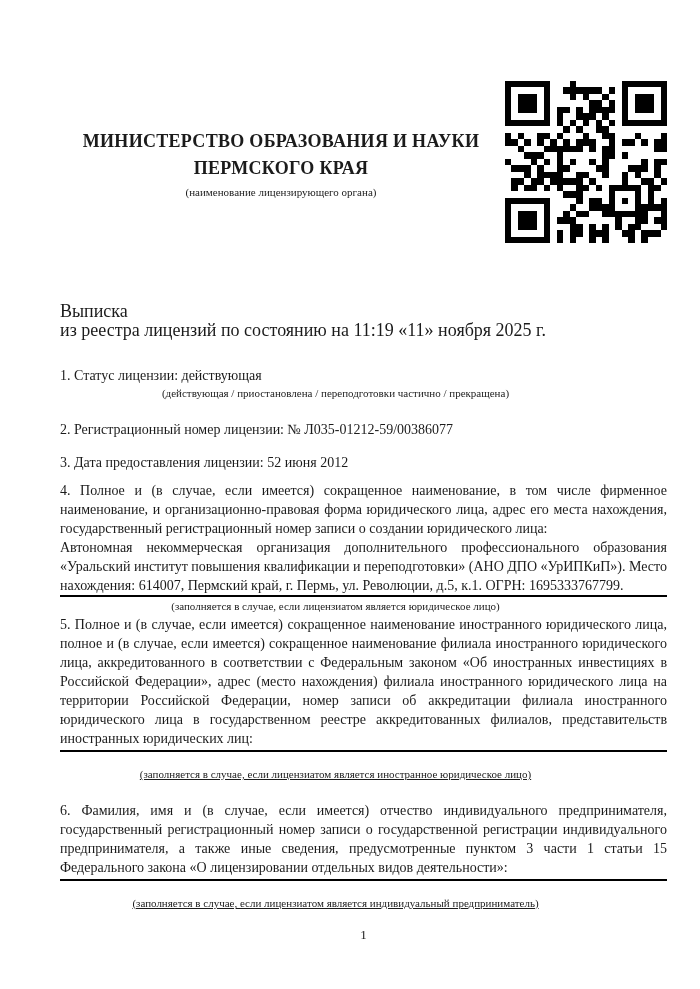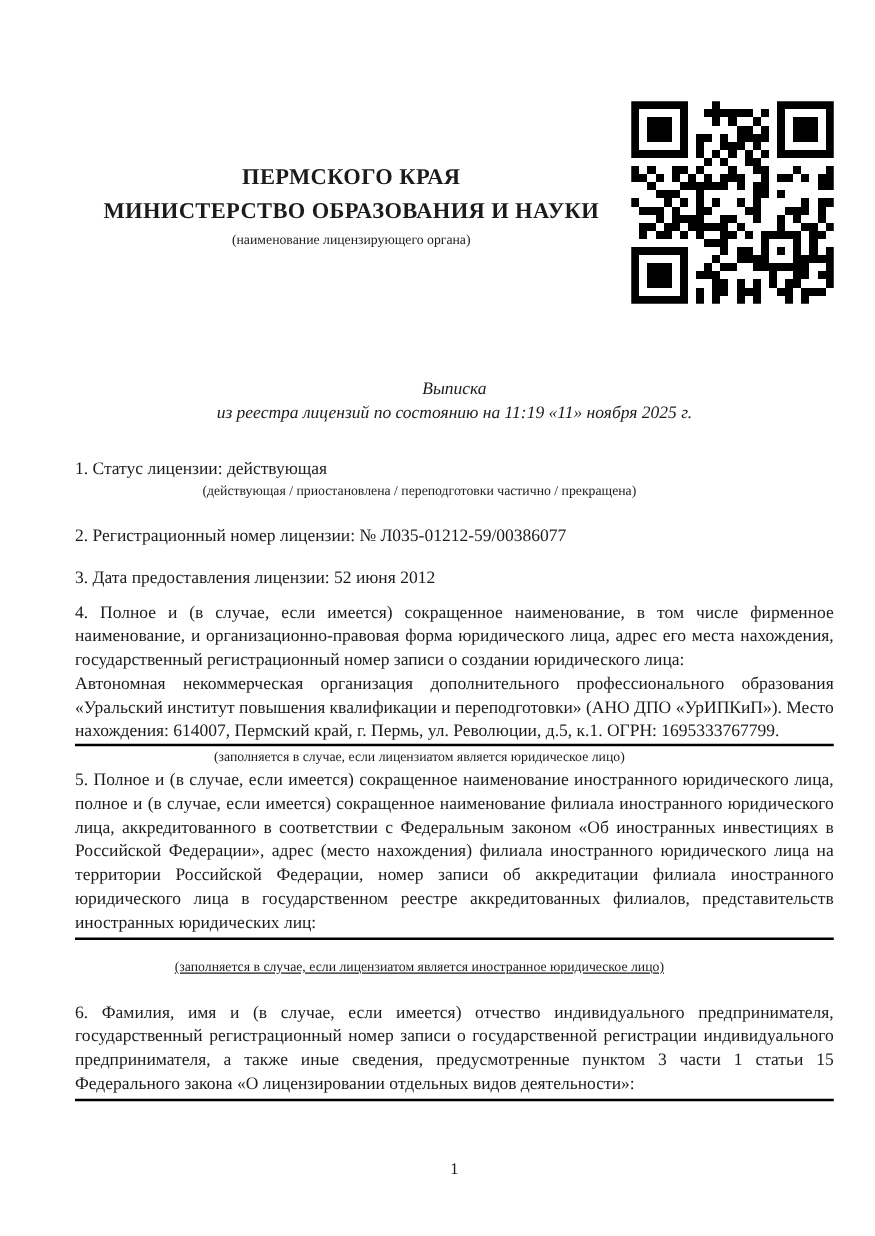--- a/index.html
+++ b/index.html
@@ -12,21 +12,21 @@
   }
   #page { position: relative; width: 700px; height: 989px; background: #fff; overflow: hidden; }
 
   .header-block { position: absolute; left: 60px; top: 128px; width: 442px; text-align: center; }
   .ministry-line { font-weight: bold; font-size: 18px; line-height: 27px; letter-spacing: 0.3px; }
   .ministry-caption { font-size: 11px; line-height: 14px; margin-top: 3px; }
 
   .qr-wrap { position: absolute; left: 505px; top: 81px; width: 162px; height: 162px; }
   .qr-wrap svg { display: block; width: 162px; height: 162px; }
 
-  .doc-title { position: absolute; left: 60px; top: 302px; width: 607px; text-align: center; font-size: 14px; line-height: 19px; font-style: italic; }
+  .doc-title { position: absolute; left: 60px; top: 302px; width: 607px; font-size: 18px; line-height: 19px; }
 
   .content { position: absolute; left: 60px; top: 366px; width: 607px; font-size: 14px; line-height: 19px; }
   .content p { margin: 0; text-align: justify; }
   .item-caption {
     font-size: 11px; line-height: 13px; text-align: center;
     padding-right: 56px;
   }
   .item1 .item-caption { margin-top: 2px; margin-bottom: 20px; }
   .item2 { margin-bottom: 14px; }
   .item3 { margin-bottom: 9px; }
@@ -36,22 +36,22 @@
   .item5 .item-caption, .item6 .item-caption { margin-top: 16px; margin-bottom: 20px; text-decoration: underline; }
 
   .page-number { position: absolute; left: 60px; top: 927px; width: 607px; text-align: center; font-size: 13px; }
 </style>
 </head>
 <body>
 
 <div id="page">
 
   <div class="header-block">
+    <div class="ministry-line">МИНИСТЕРСТВО ОБРАЗОВАНИЯ И НАУКИ</div>
     <div class="ministry-line">ПЕРМСКОГО КРАЯ</div>
-    <div class="ministry-line">МИНИСТЕРСТВО ОБРАЗОВАНИЯ И НАУКИ</div>
     <div class="ministry-caption">(наименование лицензирующего органа)</div>
   </div>
 
   <div class="qr-wrap">
     <svg id="qr-svg" viewBox="0 0 25 25" shape-rendering="crispEdges" xmlns="http://www.w3.org/2000/svg" aria-hidden="true">
         <g fill="#000000">
           <rect x="0" y="0" width="1" height="1"></rect>
           <rect x="1" y="0" width="1" height="1"></rect>
           <rect x="2" y="0" width="1" height="1"></rect>
           <rect x="3" y="0" width="1" height="1"></rect>
@@ -391,20 +391,21 @@
 
     <div class="item item5">
       <p>5. Полное и (в случае, если имеется) сокращенное наименование иностранного юридического лица, полное и (в случае, если имеется) сокращенное наименование филиала иностранного юридического лица, аккредитованного в соответствии с Федеральным законом «Об иностранных инвестициях в Российской Федерации», адрес (место нахождения) филиала иностранного юридического лица на территории Российской Федерации, номер записи об аккредитации филиала иностранного юридического лица в государственном реестре аккредитованных филиалов, представительств иностранных юридических лиц:</p>
       <div class="blank-field"></div>
       <div class="item-caption">(заполняется в случае, если лицензиатом является иностранное юридическое лицо)</div>
     </div>
 
     <div class="item item6">
       <p>6. Фамилия, имя и (в случае, если имеется) отчество индивидуального предпринимателя, государственный регистрационный номер записи о государственной регистрации индивидуального предпринимателя, а также иные сведения, предусмотренные пунктом 3 части 1 статьи 15 Федерального закона «О лицензировании отдельных видов деятельности»:</p>
       <div class="blank-field"></div>
+      <div class="item-caption">(заполняется в случае, если лицензиатом является индивидуальный предприниматель)</div>
     </div>
 
 
   </div>
 
   <div class="page-number">1</div>
 
 </div>
 
 </body></html>

